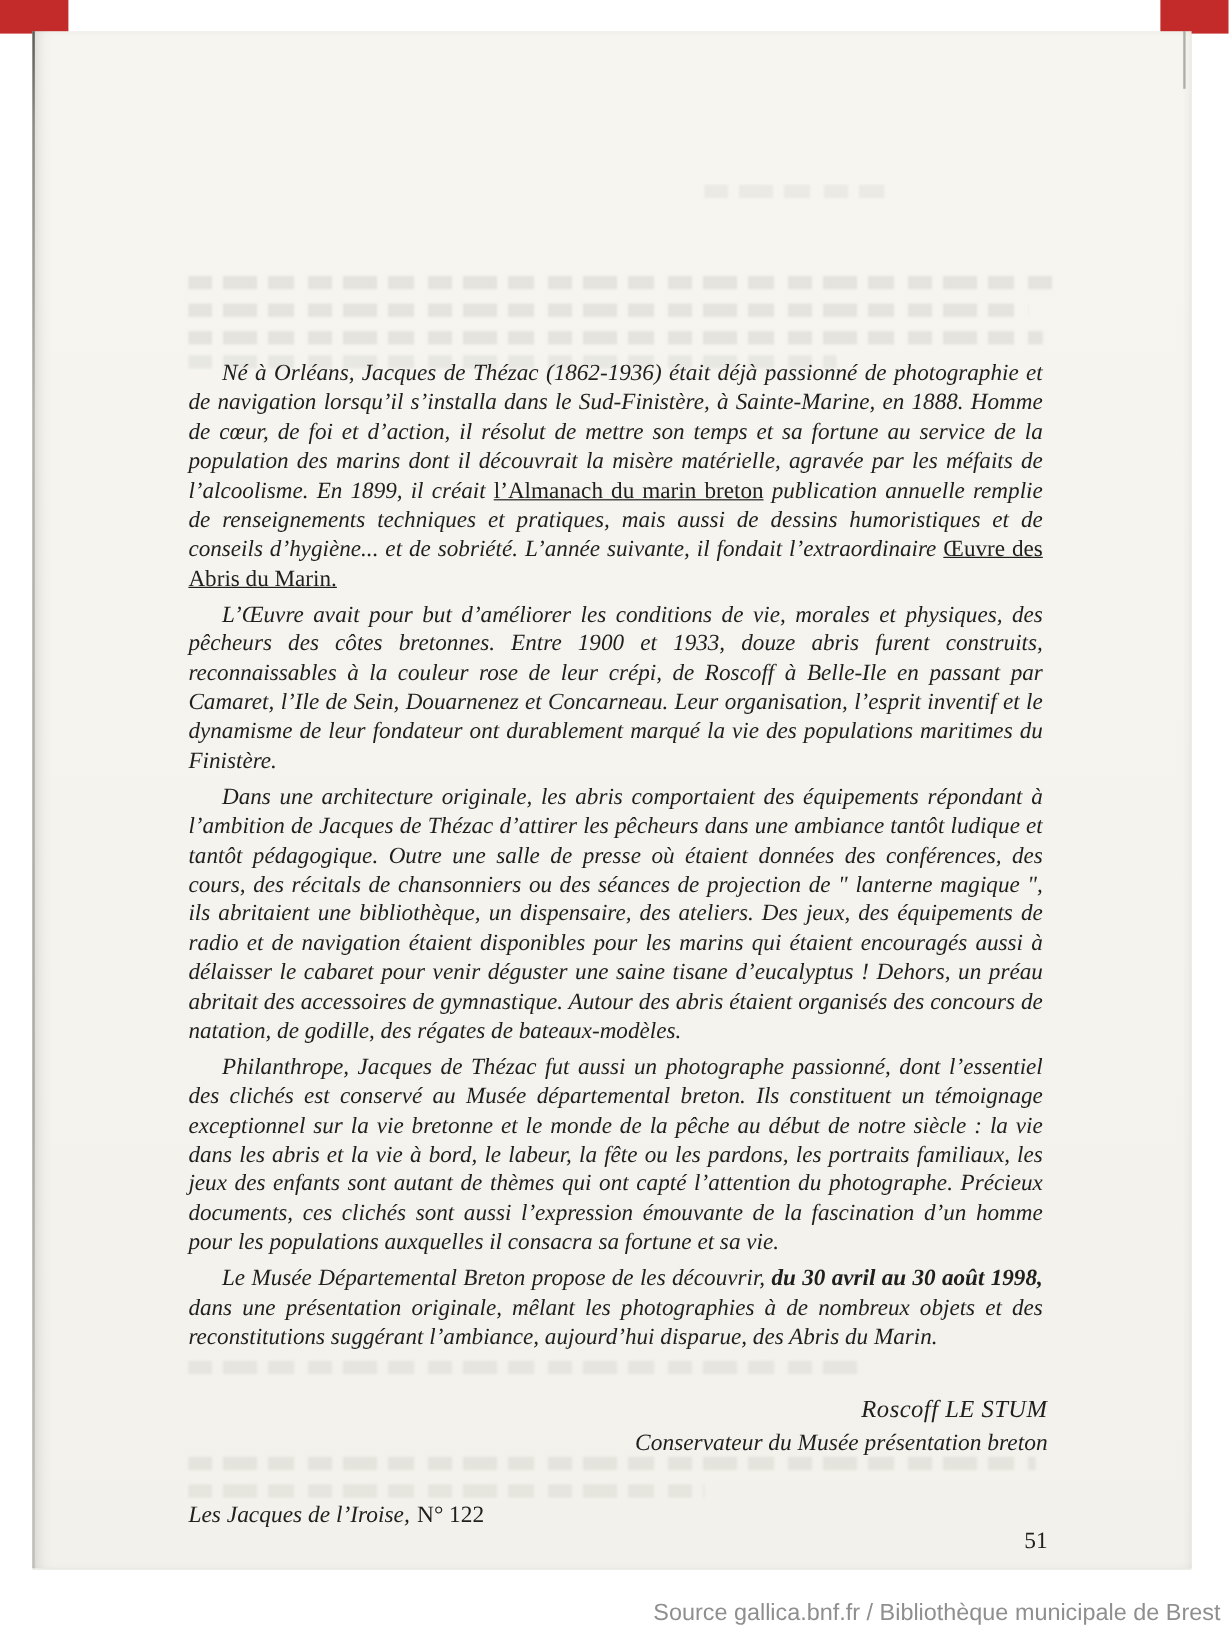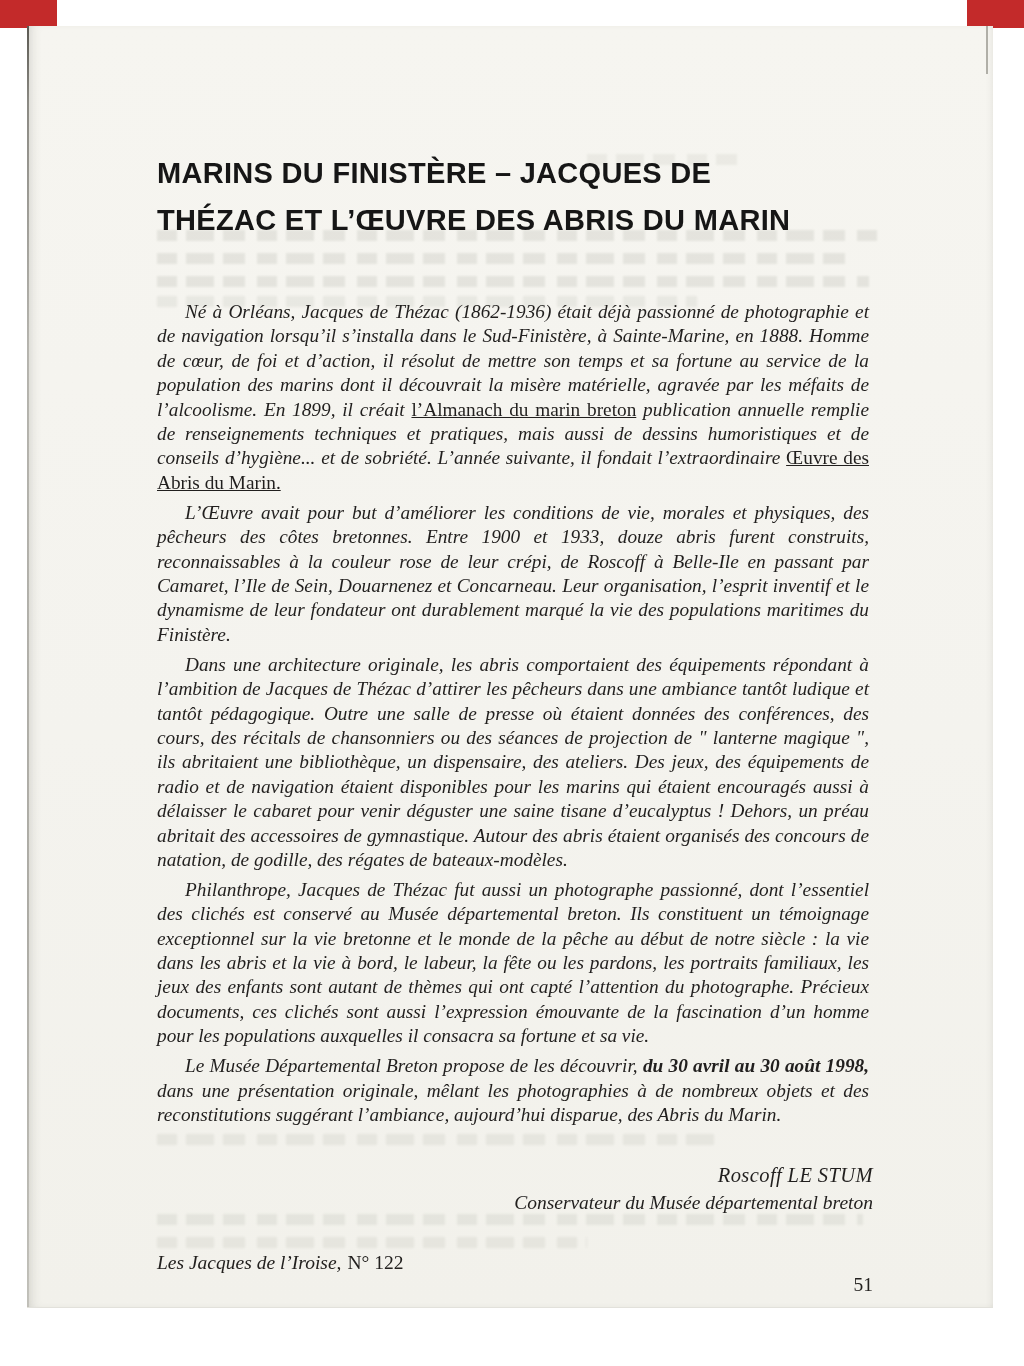--- a/index.html
+++ b/index.html
@@ -64,37 +64,34 @@
 
     <div class="ghost" style="left:560px;top:128px;width:150px;opacity:.10;"></div>
     <div class="ghost" style="left:130px;top:204px;width:724px;"></div>
     <div class="ghost" style="left:130px;top:227px;width:700px;"></div>
     <div class="ghost" style="left:130px;top:250px;width:712px;"></div>
     <div class="ghost" style="left:130px;top:270px;width:540px;opacity:.12;"></div>
     <div class="ghost" style="left:130px;top:1108px;width:560px;opacity:.12;"></div>
     <div class="ghost" style="left:130px;top:1188px;width:706px;opacity:.13;"></div>
     <div class="ghost" style="left:130px;top:1211px;width:430px;opacity:.12;"></div>
 
-    <h1 class="doc-title">
-      <div>MARINS DU FINISTÈRE – JACQUES DE</div>
-      <div>THÉZAC ET L’ŒUVRE DES ABRIS DU MARIN</div>
-    </h1>
 
     <div class="doc-body">
       <p><span>Né à Orléans, Jacques de Thézac (1862-1936) était déjà passionné de photographie et de navigation lorsqu’il s’installa dans le Sud-Finistère, à Sainte-Marine, en 1888. Homme de cœur, de foi et d’action, il résolut de mettre son temps et sa fortune au service de la population des marins dont il découvrait la misère matérielle, agravée par les méfaits de l’alcoolisme. En 1899, il créait </span><span class="seg-roman">l’Almanach du marin breton</span><span> publication annuelle remplie de renseignements techniques et pratiques, mais aussi de dessins humoristiques et de conseils d’hygiène... et de sobriété. L’année suivante, il fondait l’extraordinaire </span><span class="seg-roman">Œuvre des Abris du Marin.</span></p>
       <p><span>L’Œuvre avait pour but d’améliorer les conditions de vie, morales et physiques, des pêcheurs des côtes bretonnes. Entre 1900 et 1933, douze abris furent construits, reconnaissables à la couleur rose de leur crépi, de Roscoff à Belle-Ile en passant par Camaret, l’Ile de Sein, Douarnenez et Concarneau. Leur organisation, l’esprit inventif et le dynamisme de leur fondateur ont durablement marqué la vie des populations maritimes du Finistère.</span></p>
       <p><span>Dans une architecture originale, les abris comportaient des équipements répondant à l’ambition de Jacques de Thézac d’attirer les pêcheurs dans une ambiance tantôt ludique et tantôt pédagogique. Outre une salle de presse où étaient données des conférences, des cours, des récitals de chansonniers ou des séances de projection de " lanterne magique ", ils abritaient une bibliothèque, un dispensaire, des ateliers. Des jeux, des équipements de radio et de navigation étaient disponibles pour les marins qui étaient encouragés aussi à délaisser le cabaret pour venir déguster une saine tisane d’eucalyptus ! Dehors, un préau abritait des accessoires de gymnastique. Autour des abris étaient organisés des concours de natation, de godille, des régates de bateaux-modèles.</span></p>
       <p><span>Philanthrope, Jacques de Thézac fut aussi un photographe passionné, dont l’essentiel des clichés est conservé au Musée départemental breton. Ils constituent un témoignage exceptionnel sur la vie bretonne et le monde de la pêche au début de notre siècle : la vie dans les abris et la vie à bord, le labeur, la fête ou les pardons, les portraits familiaux, les jeux des enfants sont autant de thèmes qui ont capté l’attention du photographe. Précieux documents, ces clichés sont aussi l’expression émouvante de la fascination d’un homme pour les populations auxquelles il consacra sa fortune et sa vie.</span></p>
       <p><span>Le Musée Départemental Breton propose de les découvrir, </span><span class="seg-bold">du 30 avril au 30 août 1998,</span><span> dans une présentation originale, mêlant les photographies à de nombreux objets et des reconstitutions suggérant l’ambiance, aujourd’hui disparue, des Abris du Marin.</span></p>
     </div>
 
     <div class="signature">
       <div class="sig-name">Roscoff LE STUM</div>
-      <div class="sig-role">Conservateur du Musée départemental breton</div>
+      <div class="sig-role">Conservateur du Musée présentation breton</div>
     </div>
 
     <div class="page-footer">
       <div><span class="journal">Les Jacques de l’Iroise,</span><span class="issue">N° 122</span></div>
       <div class="pagenum">51</div>
     </div>
   </div>
 
+  <div class="source-line">Source gallica.bnf.fr / Bibliothèque municipale de Brest</div>
 </div>
 
 </body></html>

